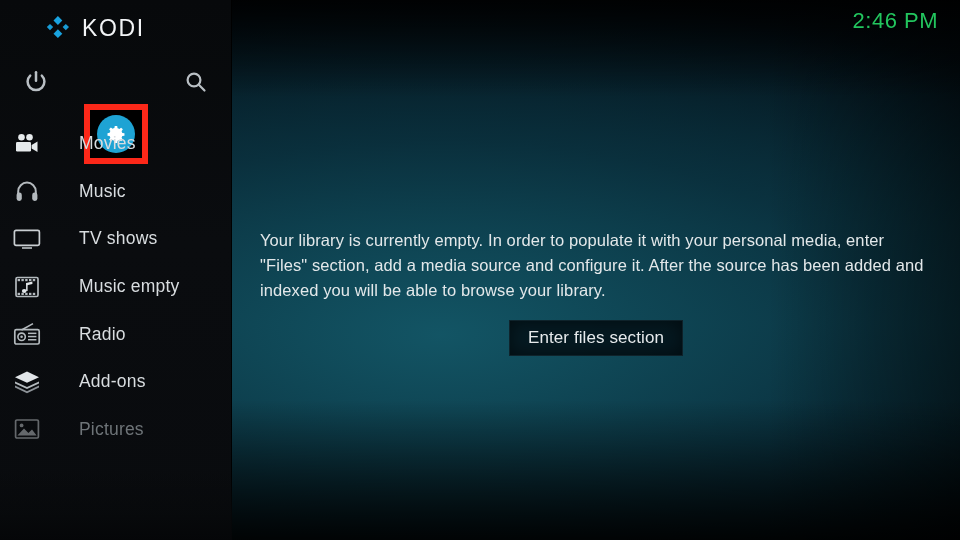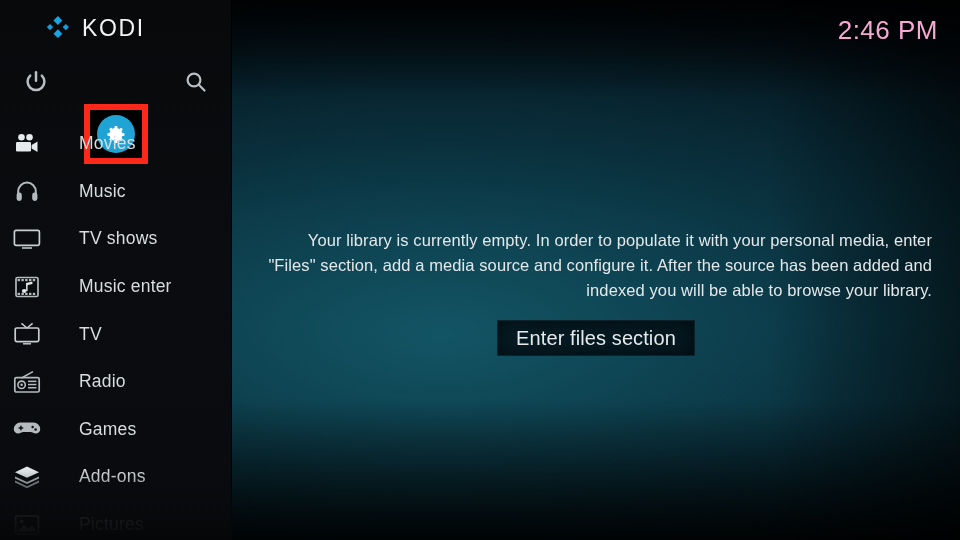--- a/index.html
+++ b/index.html
@@ -83,44 +83,44 @@
   .menu-icon svg { display:block; }
   .menu-label {
     color:#d9dde0; font-size:17.5px; font-weight:400; letter-spacing:0.2px;
     white-space:nowrap;
   }
   .menu-item.dim .menu-label { color:#6e7478; }
   .menu-item.dim .menu-icon { opacity:0.48; }
 
   
   #clock {
-    position:absolute; right:22px; top:15px;
-    color:#f9a8d4; font-size:26px; font-weight:400; letter-spacing:0.5px;
+    position:absolute; right:22px; top:8px;
+    color:#22c55e; font-size:22px; font-weight:400; letter-spacing:0.5px;
     white-space:nowrap;
   }
 
   
   #main {
     position:absolute; left:232px; top:0; width:728px; height:540px;
   }
   #empty-block {
     position:absolute; left:0; right:0; top:228px;
     display:flex; flex-direction:column; align-items:center;
   }
   #empty-message {
-    width:672px; text-align:right;
+    width:672px; text-align:left;
     color:#e3e8ea; font-size:16.5px; line-height:25px; letter-spacing:0.1px;
   }
   #empty-actions { margin-top:17px; display:flex; gap:20px; }
   .action-btn {
     height:36px; padding:12px 18px;
     display:flex; align-items:center; justify-content:center;
     background:rgba(3,14,20,0.80);
     border:1px solid rgba(255,255,255,0.045);
-    color:#e6eaec; font-size:20px; letter-spacing:0.1px; white-space:nowrap;
+    color:#e6eaec; font-size:17px; letter-spacing:0.1px; white-space:nowrap;
     box-shadow:inset 0 0 18px rgba(0,0,0,0.55);
   }
 </style>
 </head>
 <body>
 
 <div id="app">
 
   <div id="bg"></div>
   <div id="bg-vignette"></div>
@@ -217,66 +217,41 @@
                 <rect x="15" y="17.8" width="2.4" height="2.2"></rect>
               <rect x="18.8" y="17.8" width="2.4" height="2.2"></rect>
             </g>
             <g fill="#e1e5e8">
               <ellipse cx="10.2" cy="16" rx="2.3" ry="1.9"></ellipse>
               <rect x="12.1" y="8" width="1.5" height="8"></rect>
               <path d="M12.1 8 L18.4 6.4 L18.4 9 L12.1 10.6 Z"></path>
             </g>
           </svg>
         </span>
-        <span class="menu-label">Music enter</span>
-      </div>
-
-      <div class="menu-item">
-        <span class="menu-icon">
-          <svg width="28" height="24" viewBox="0 0 28 24">
-            <line x1="14" y1="6" x2="8.4" y2="1.4" stroke="#c9ced2" stroke-width="1.5"></line>
-            <line x1="14" y1="6" x2="19.6" y2="1.4" stroke="#c9ced2" stroke-width="1.5"></line>
-            <rect x="2.2" y="6" width="23.6" height="13.6" rx="1.6" fill="none" stroke="#c9ced2" stroke-width="1.7"></rect>
-            <line x1="10" y1="21.8" x2="18" y2="21.8" stroke="#c9ced2" stroke-width="1.4"></line>
-          </svg>
-        </span>
-        <span class="menu-label">TV</span>
-      </div>
+        <span class="menu-label">Music empty</span>
+      </div>
+
 
       <div class="menu-item">
         <span class="menu-icon">
           <svg width="28" height="24" viewBox="0 0 28 24">
             <line x1="8.5" y1="8" x2="20" y2="1.6" stroke="#b4babe" stroke-width="1.5"></line>
             <rect x="1.8" y="7.6" width="24.4" height="14.4" rx="1.6" fill="none" stroke="#b4babe" stroke-width="1.7"></rect>
             <circle cx="8.6" cy="14.8" r="3.7" fill="none" stroke="#b4babe" stroke-width="1.6"></circle>
             <circle cx="8.6" cy="14.8" r="1.3" fill="#b4babe"></circle>
             <g fill="#b4babe">
               <rect x="15" y="10.6" width="8.4" height="1.5"></rect>
               <rect x="15" y="13.8" width="8.4" height="1.5"></rect>
               <rect x="15" y="17" width="8.4" height="1.5"></rect>
             </g>
           </svg>
         </span>
         <span class="menu-label">Radio</span>
       </div>
 
-      <div class="menu-item">
-        <span class="menu-icon">
-          <svg width="28" height="20" viewBox="0 0 28 20">
-            <path d="M7.4 3.6 h13.2 a6.6 6.6 0 0 1 6.6 6.6 a4.4 4.4 0 0 1 -4.4 4.4 c-2.2 0 -3.2 -1.6 -5.2 -1.6 h-7.2 c-2 0 -3 1.6 -5.2 1.6 A4.4 4.4 0 0 1 0.8 10.2 A6.6 6.6 0 0 1 7.4 3.6 Z" fill="#b4babe"></path>
-            <g fill="#101215">
-              <rect x="5.6" y="8.2" width="4.6" height="1.5"></rect>
-              <rect x="7.15" y="6.65" width="1.5" height="4.6"></rect>
-              <circle cx="19.6" cy="8" r="1.25"></circle>
-              <circle cx="22.6" cy="10.4" r="1.25"></circle>
-            </g>
-          </svg>
-        </span>
-        <span class="menu-label">Games</span>
-      </div>
 
       <div class="menu-item">
         <span class="menu-icon">
           <svg width="26" height="24" viewBox="0 0 26 24">
             <path d="M13 1.6 L25 7.2 L13 12.8 L1 7.2 Z" fill="#e1e5e8"></path>
             <path d="M1 11.4 L13 17 L25 11.4 L25 13.4 L13 19 L1 13.4 Z" fill="#b4babe"></path>
             <path d="M1 15.6 L13 21.2 L25 15.6 L25 17.6 L13 23.2 L1 17.6 Z" fill="#8d9398"></path>
           </svg>
         </span>
         <span class="menu-label">Add-ons</span>

